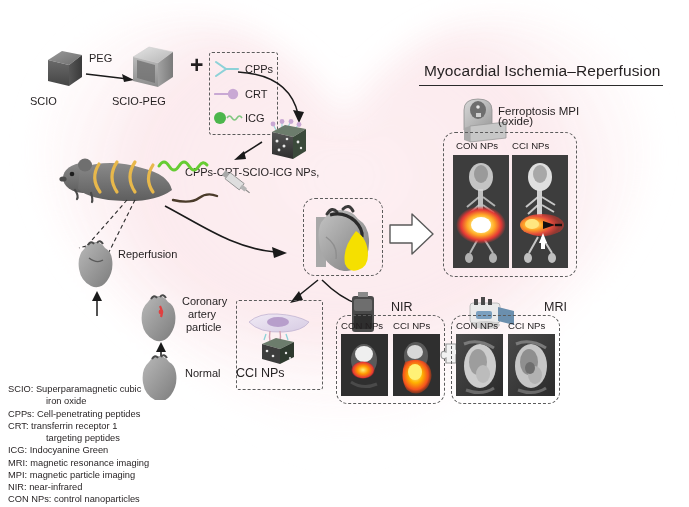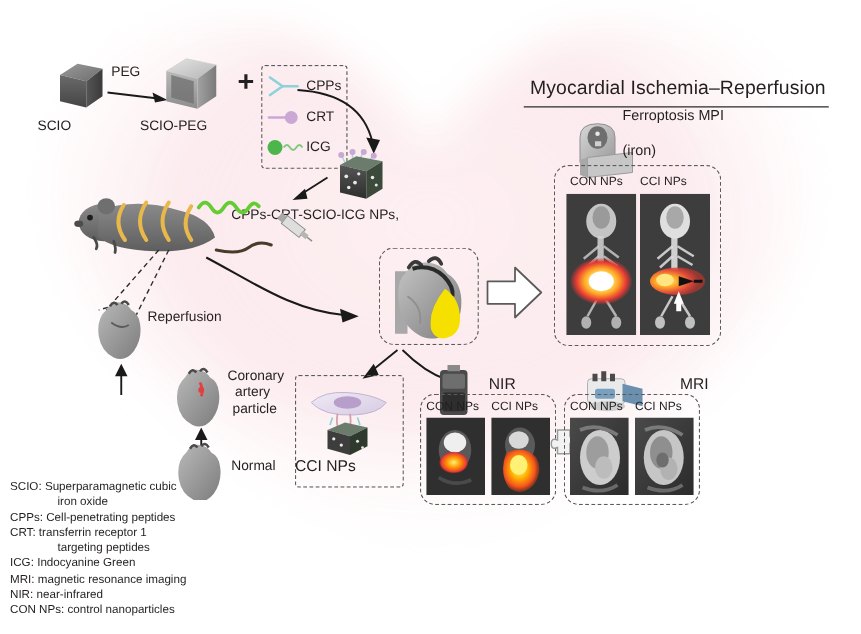--- a/index.html
+++ b/index.html
@@ -310,22 +310,22 @@
           <stop offset="100%" stop-color="#9b9b9b"></stop>
       </linearGradient>
     </defs>
     <path d="M8 34 L8 14 q0 -11 14 -11 q14 0 14 11 L36 34 Z" fill="url(#scanG)" stroke="#8f8f8f" stroke-width="0.8"></path>
     <ellipse cx="22" cy="14" rx="8" ry="9" fill="#6e6e6e"></ellipse>
     <circle cx="22" cy="11" r="1.8" fill="#e8e8e8"></circle>
     <rect x="20" y="17" width="5" height="4" fill="#cfcfcf"></rect>
     <path d="M14 30 L50 26 L50 42 L14 46 Z" fill="#c7c7c7" stroke="#9b9b9b" stroke-width="0.8"></path>
     <path d="M14 30 L14 46 L8 44 L8 32 Z" fill="#a8a8a8"></path>
   </svg>
-  <div class="txt ctr" style="left:498px;top:87px;width:130px;font-size:11.5px">Ferroptosis MPI</div>
-  <div class="txt ctr" style="left:498px;top:115px;width:130px;font-size:11.5px">(iron)</div>
+  <div class="txt ctr" style="left:498px;top:105px;width:130px;font-size:11.5px">Ferroptosis MPI</div>
+  <div class="txt ctr" style="left:498px;top:115px;width:130px;font-size:11.5px">(oxide)</div>
 
   <div class="dashbox rnd" style="left:443px;top:132px;width:132px;height:143px"></div>
   <div class="txt lbl-sm" style="left:456px;top:140px">CON NPs</div>
   <div class="txt lbl-sm" style="left:512px;top:140px">CCI NPs</div>
 
   <svg class="abs" style="left:453px;top:155px" width="56" height="113">
     <defs>
       <radialGradient id="hot1" cx="50%" cy="50%" r="50%">
         <stop offset="0%" stop-color="#ffffff"></stop>
         <stop offset="28%" stop-color="#fff27a"></stop>
@@ -487,20 +487,24 @@
 
     <div class="legend">
       <span>ICG:</span>
       <span>Indocyanine Green</span>
     </div>
     <div class="legend">
       <span>MRI:</span>
       <span>magnetic resonance imaging</span>
     </div>
     <div class="legend">
+      <span>MPI:</span>
+      <span>magnetic particle imaging</span>
+    </div>
+    <div class="legend">
       <span>NIR:</span>
       <span>near-infrared</span>
     </div>
     <div class="legend">
       <span>CON NPs:</span>
       <span>control nanoparticles</span>
     </div>
   </div>
 
 </div>

